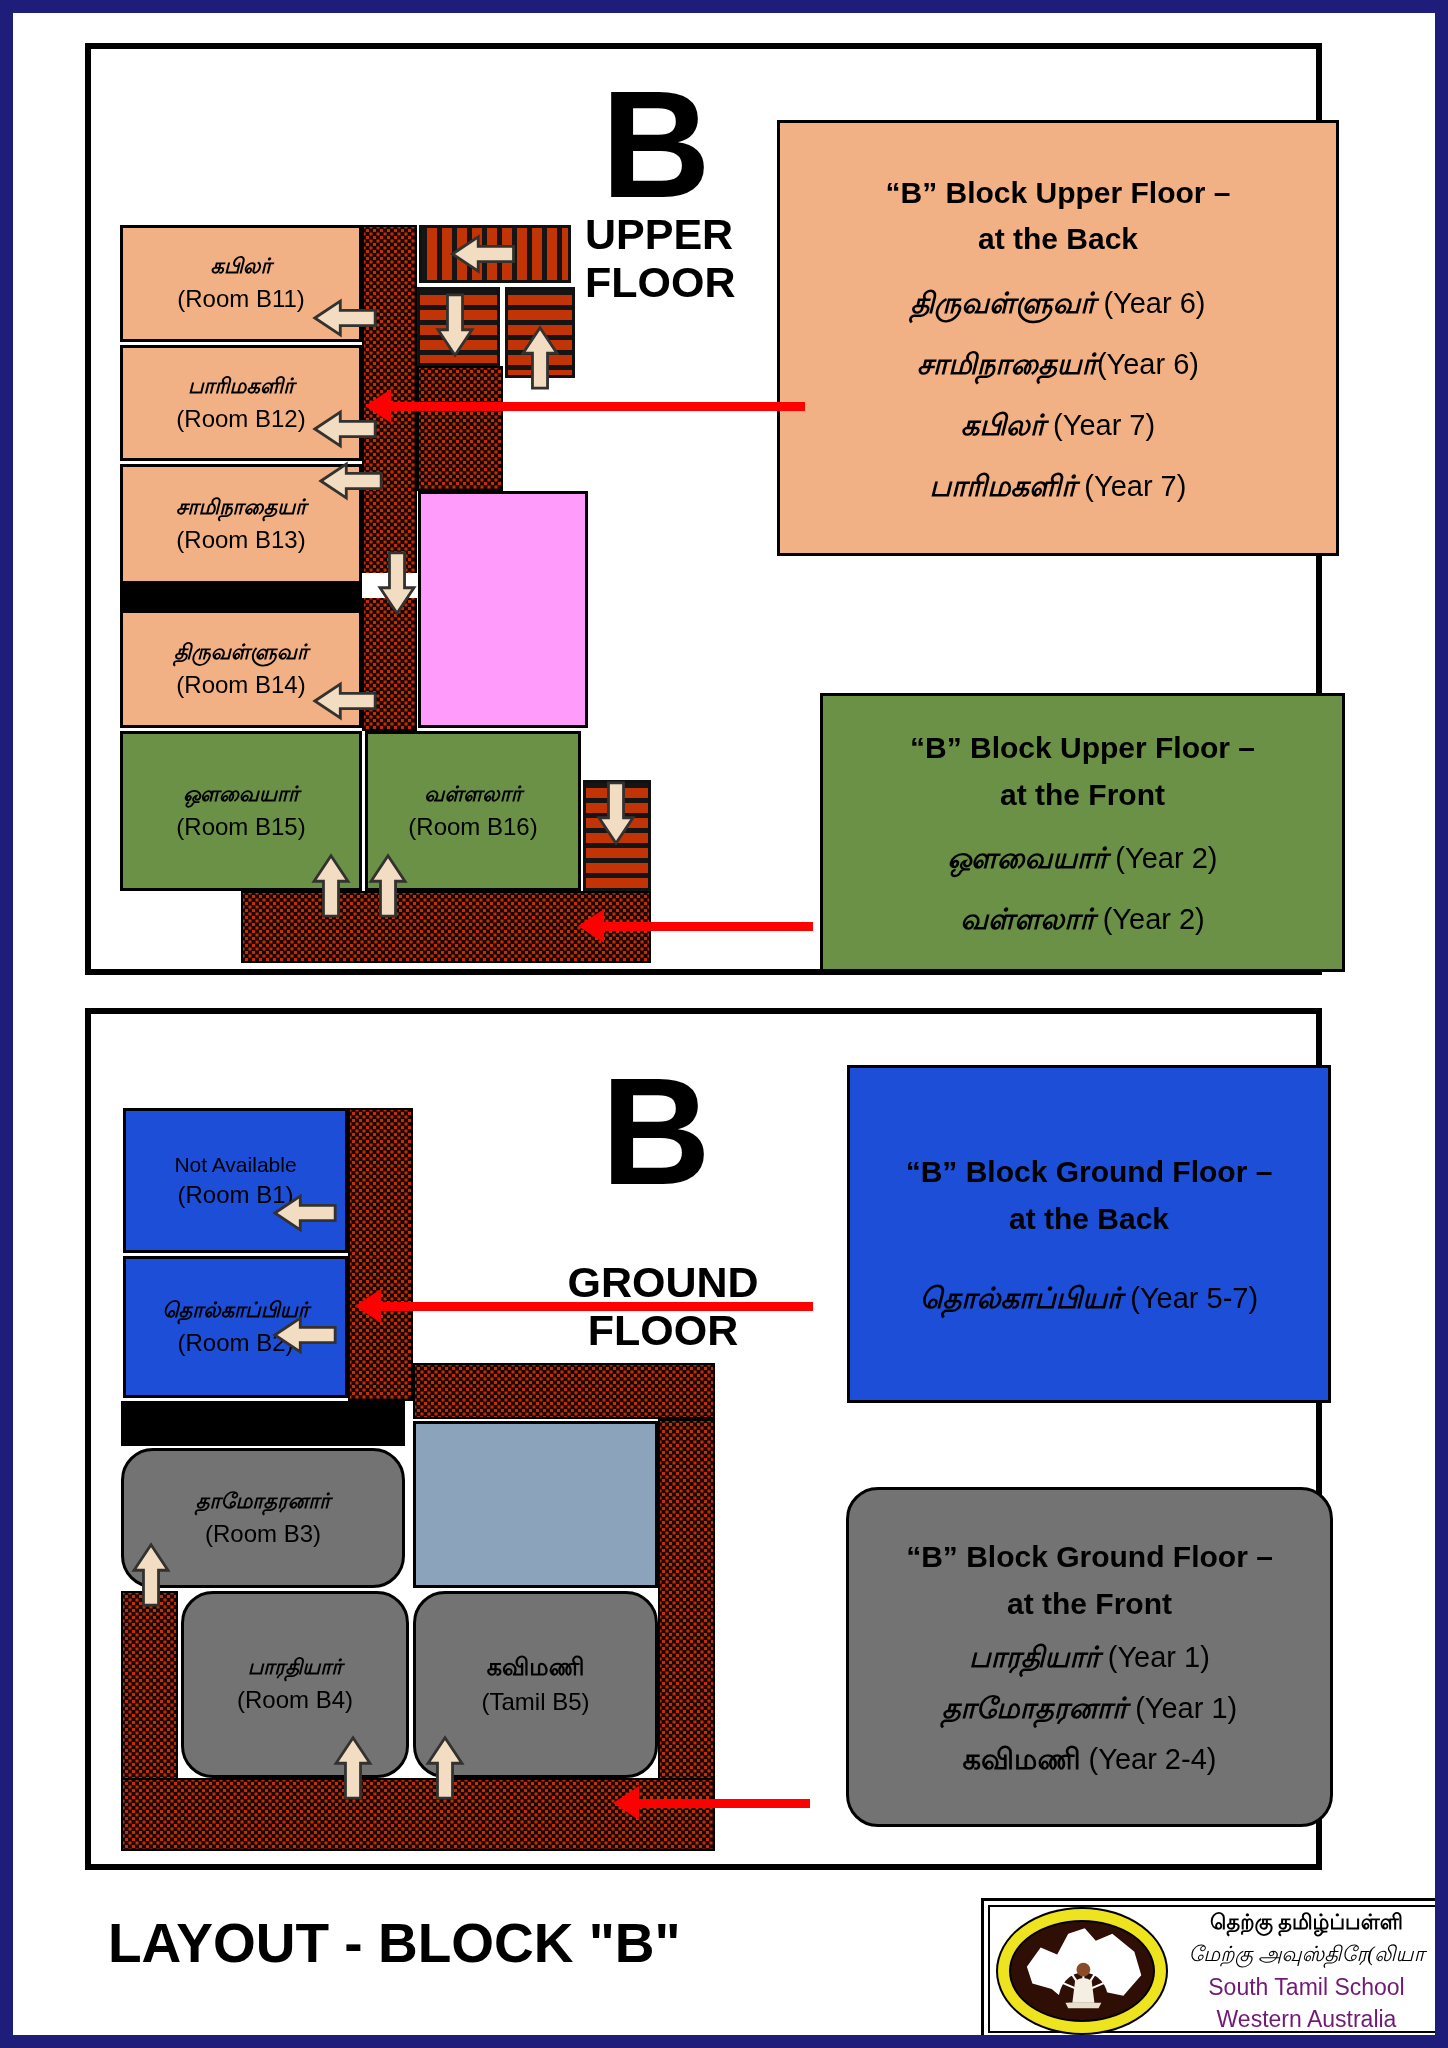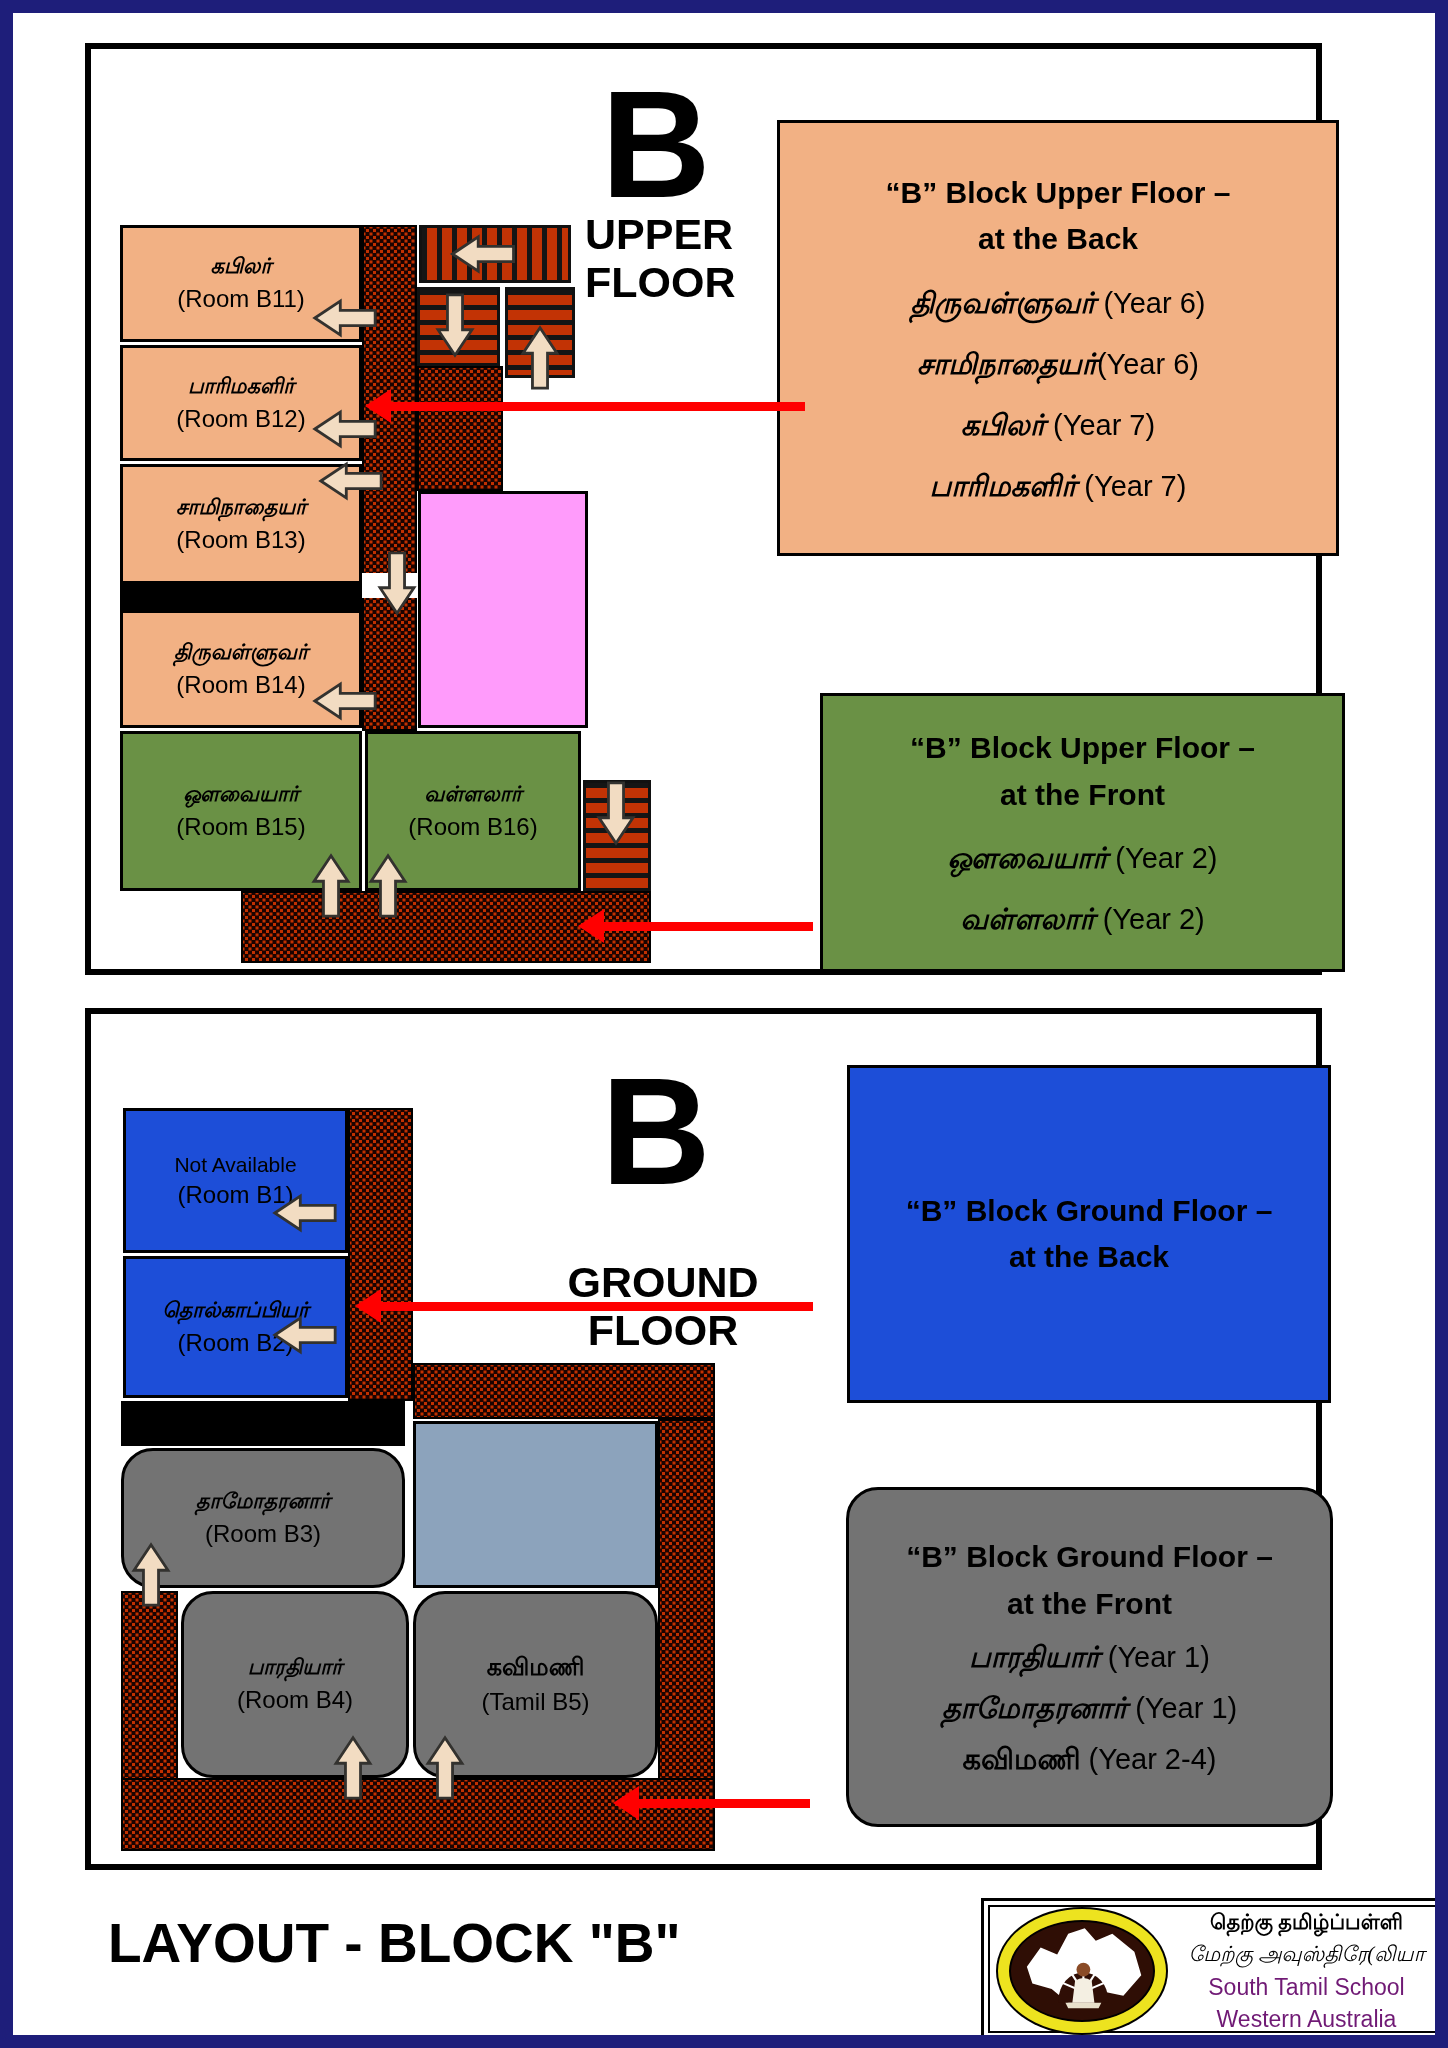--- a/index.html
+++ b/index.html
@@ -244,20 +244,21 @@
       </svg>
 
     <div class="red-arrow" style="left:368px; top:1289px; width:432px;"></div>
     <div class="red-arrow" style="left:626px; top:1786px; width:171px;"></div>
 
     <div class="legend purpler" style="left:798px; top:1052px; width:484px; height:338px;">
       <div class="ltitle">
         <div>“B” Block Ground Floor –</div>
         <div>at the Back</div>
       </div>
+      <div class="lentry" style="margin-top:40px;"><span class="tn">தொல்காப்பியர்</span><span class="yr">(Year 5-7)</span></div>
     </div>
 
     <div class="legend tanr" style="left:797px; top:1474px; width:487px; height:340px;">
       <div class="ltitle">
         <div>“B” Block Ground Floor –</div>
         <div>at the Front</div>
       </div>
       <div class="lentry" style="margin-top:14px;"><span class="tn">பாரதியார்</span><span class="yr">(Year 1)</span></div>
       <div class="lentry" style="margin-top:14px;"><span class="tn">தாமோதரனார்</span><span class="yr">(Year 1)</span></div>
       <div class="lentry" style="margin-top:14px;"><span class="tn upright">கவிமணி</span><span class="yr">(Year 2-4)</span></div>

